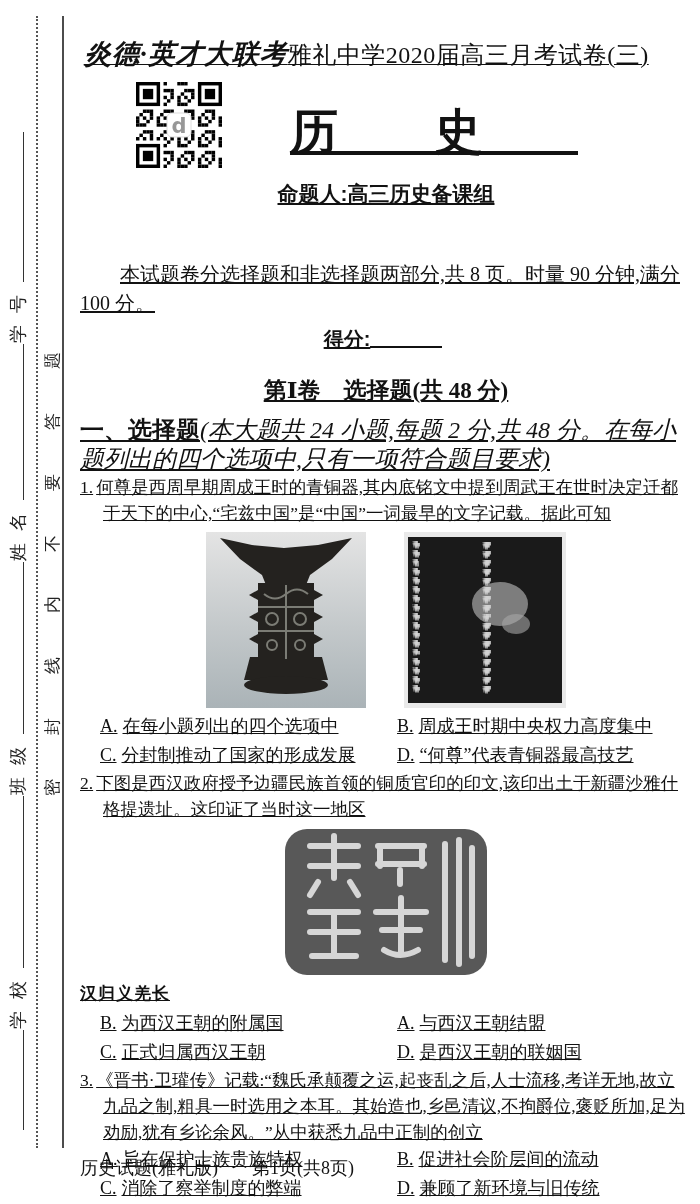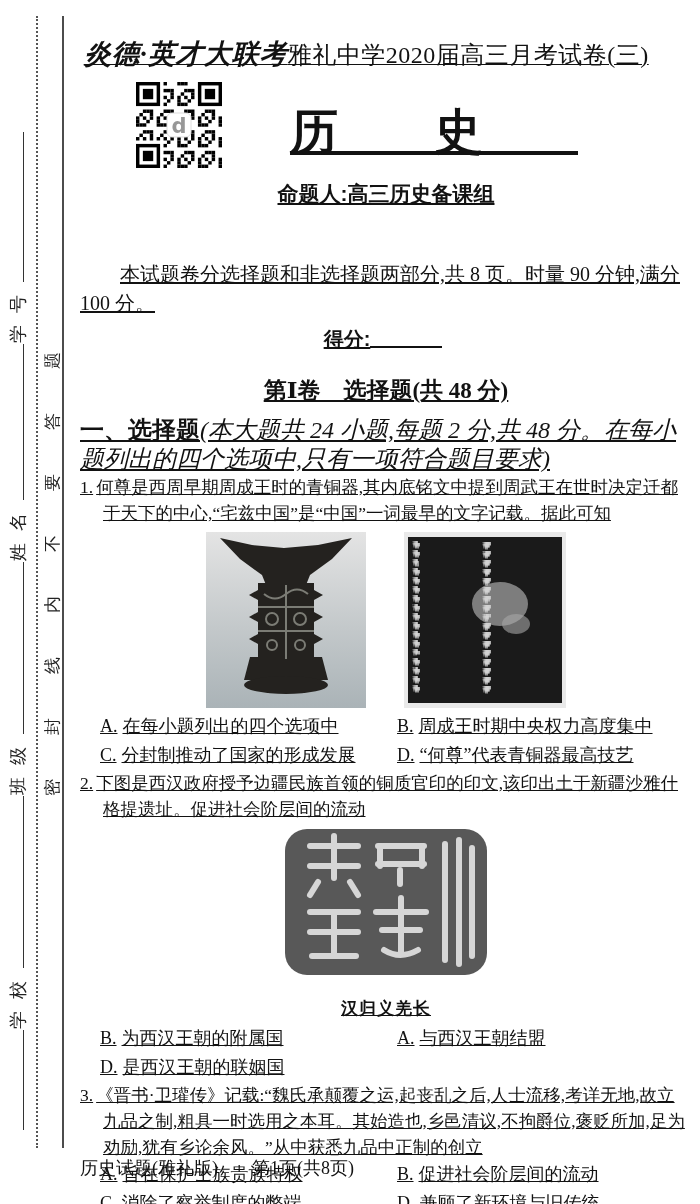--- a/index.html
+++ b/index.html
@@ -53,21 +53,21 @@
 
   .q-images{display:flex;justify-content:center;align-items:flex-start;gap:38px;
             margin:6px 0 4px 0;position:relative;}
   .q-images svg{display:block;}
 
   .options{display:grid;grid-template-columns:297px auto;padding-left:20px;
            font-size:18px;line-height:29px;}
   .opt-label{margin-right:5px;}
 
   .seal-figure{text-align:center;margin-top:4px;}
-  .seal-caption{font-weight:bold;font-size:17px;margin-top:15px;text-align:center;
+  .seal-caption{font-weight:bold;font-size:17px;margin-top:0;text-align:left;
                 letter-spacing:1px;}
 
   .footer{position:absolute;bottom:16px;left:0;right:0;text-align:left;font-size:18px;}
   .footer-gap{display:inline-block;width:34px;}
 </style>
 </head>
 <body>
 
 <div class="page">
 
@@ -637,21 +637,21 @@
       </svg>
     </div>
 
     <div class="options">
       <div><span class="opt-label">A.</span><span>在每小题列出的四个选项中</span></div>
       <div><span class="opt-label">B.</span><span>周成王时期中央权力高度集中</span></div>
       <div><span class="opt-label">C.</span><span>分封制推动了国家的形成发展</span></div>
       <div><span class="opt-label">D.</span><span>“何尊”代表青铜器最高技艺</span></div>
     </div>
 
-    <p class="qtext"><span class="qnum">2.</span><span>下图是西汉政府授予边疆民族首领的铜质官印的印文,该印出土于新疆沙雅什格提遗址。促进社会阶层间的流动</span></p>
+    <p class="qtext"><span class="qnum">2.</span><span>下图是西汉政府授予边疆民族首领的铜质官印的印文,该印出土于新疆沙雅什格提遗址。这印证了当时这一地区</span></p>
 
     <div class="seal-figure">
       <svg width="208" height="152" viewBox="0 0 208 152">
         <rect x="3" y="3" width="202" height="146" rx="22" fill="#585858"></rect>
         <g stroke="#d6d6d6" stroke-width="6" fill="none" stroke-linecap="round">
           <path d="M163,18 V134"></path>
             <path d="M177,14 V138"></path>
             <path d="M190,22 V130"></path>
           <path d="M96,20 h46"></path>
             <path d="M96,38 h46"></path>
@@ -672,20 +672,21 @@
             <path d="M52,86 v42"></path>
             <path d="M30,130 h44"></path>
         </g>
       </svg>
       <div class="seal-caption">汉归义羌长</div>
     </div>
 
     <div class="options" style="margin-top:4px;">
       <div><span class="opt-label">B.</span><span>为西汉王朝的附属国</span></div>
       <div><span class="opt-label">A.</span><span>与西汉王朝结盟</span></div>
+      <div><span class="opt-label">C.</span><span>正式归属西汉王朝</span></div>
       <div><span class="opt-label">D.</span><span>是西汉王朝的联姻国</span></div>
     </div>
 
     <p class="qtext"><span class="qnum">3.</span><span>《晋书·卫瓘传》记载:“魏氏承颠覆之运,起丧乱之后,人士流移,考详无地,故立九品之制,粗具一时选用之本耳。其始造也,乡邑清议,不拘爵位,褒贬所加,足为劝励,犹有乡论余风。”从中获悉九品中正制的创立</span></p>
 
     <div class="options">
       <div><span class="opt-label">A.</span><span>旨在保护士族贵族特权</span></div>
       <div><span class="opt-label">B.</span><span>促进社会阶层间的流动</span></div>
       <div><span class="opt-label">C.</span><span>消除了察举制度的弊端</span></div>
       <div><span class="opt-label">D.</span><span>兼顾了新环境与旧传统</span></div>

